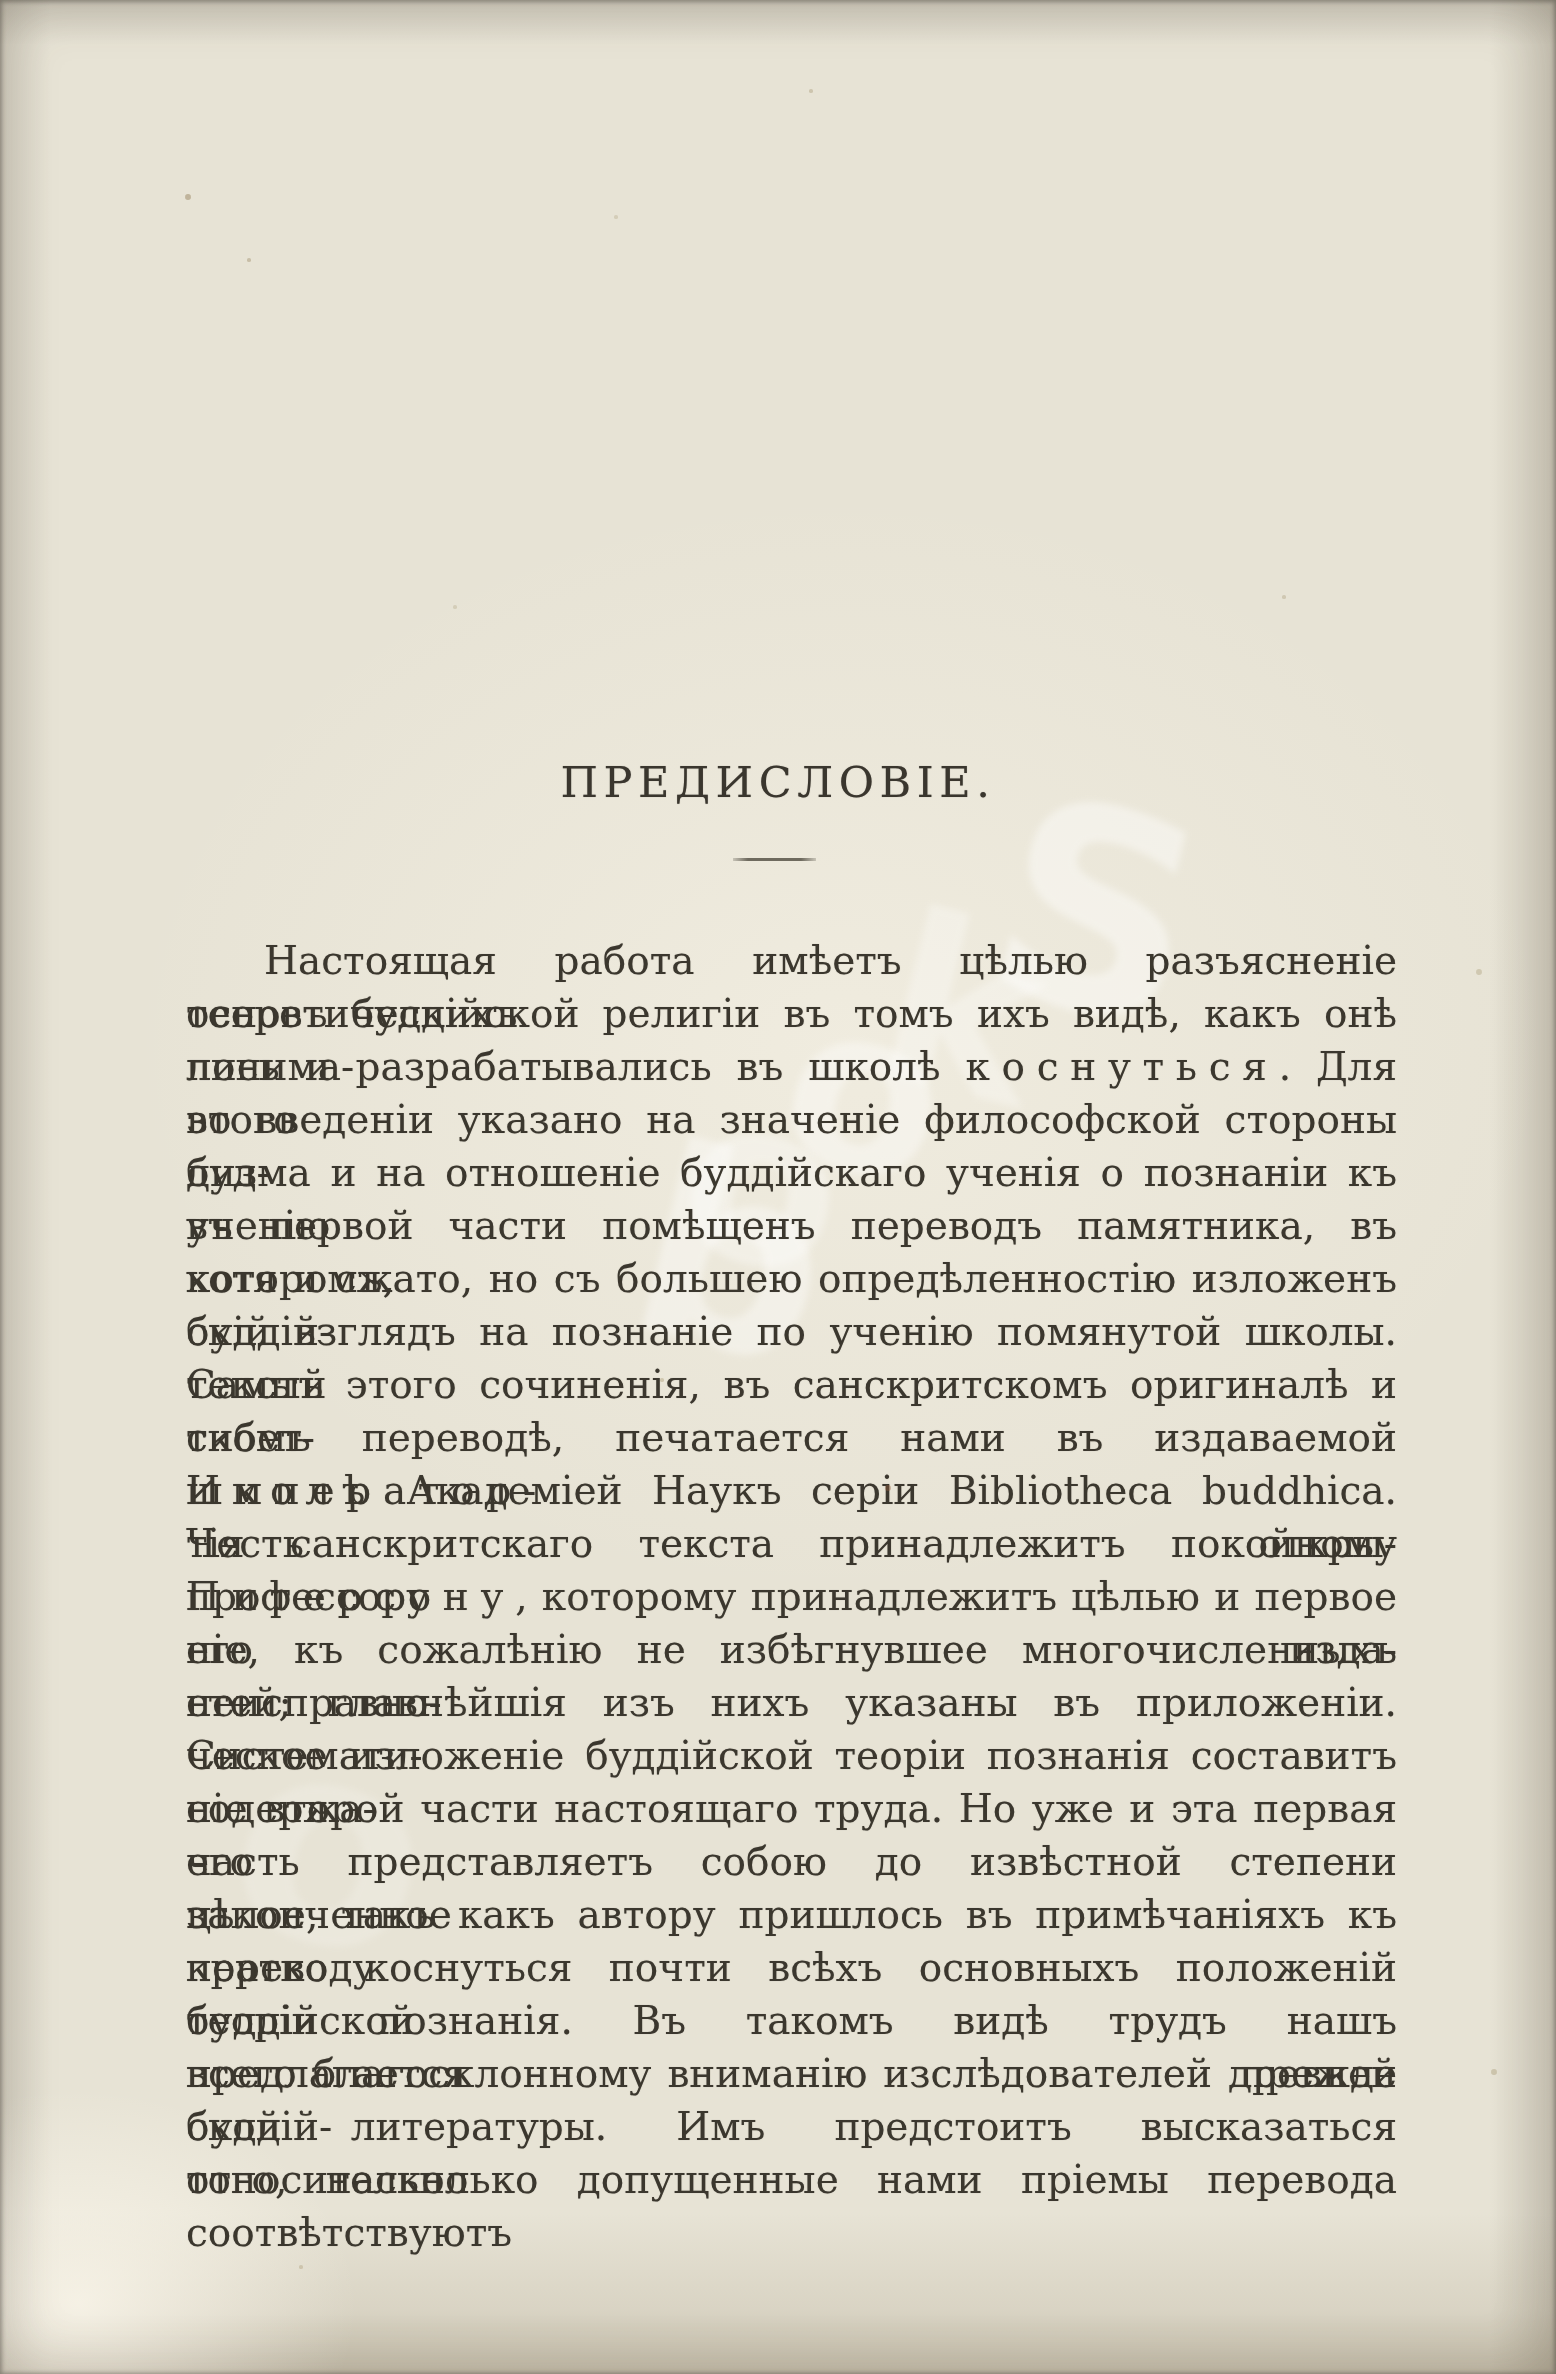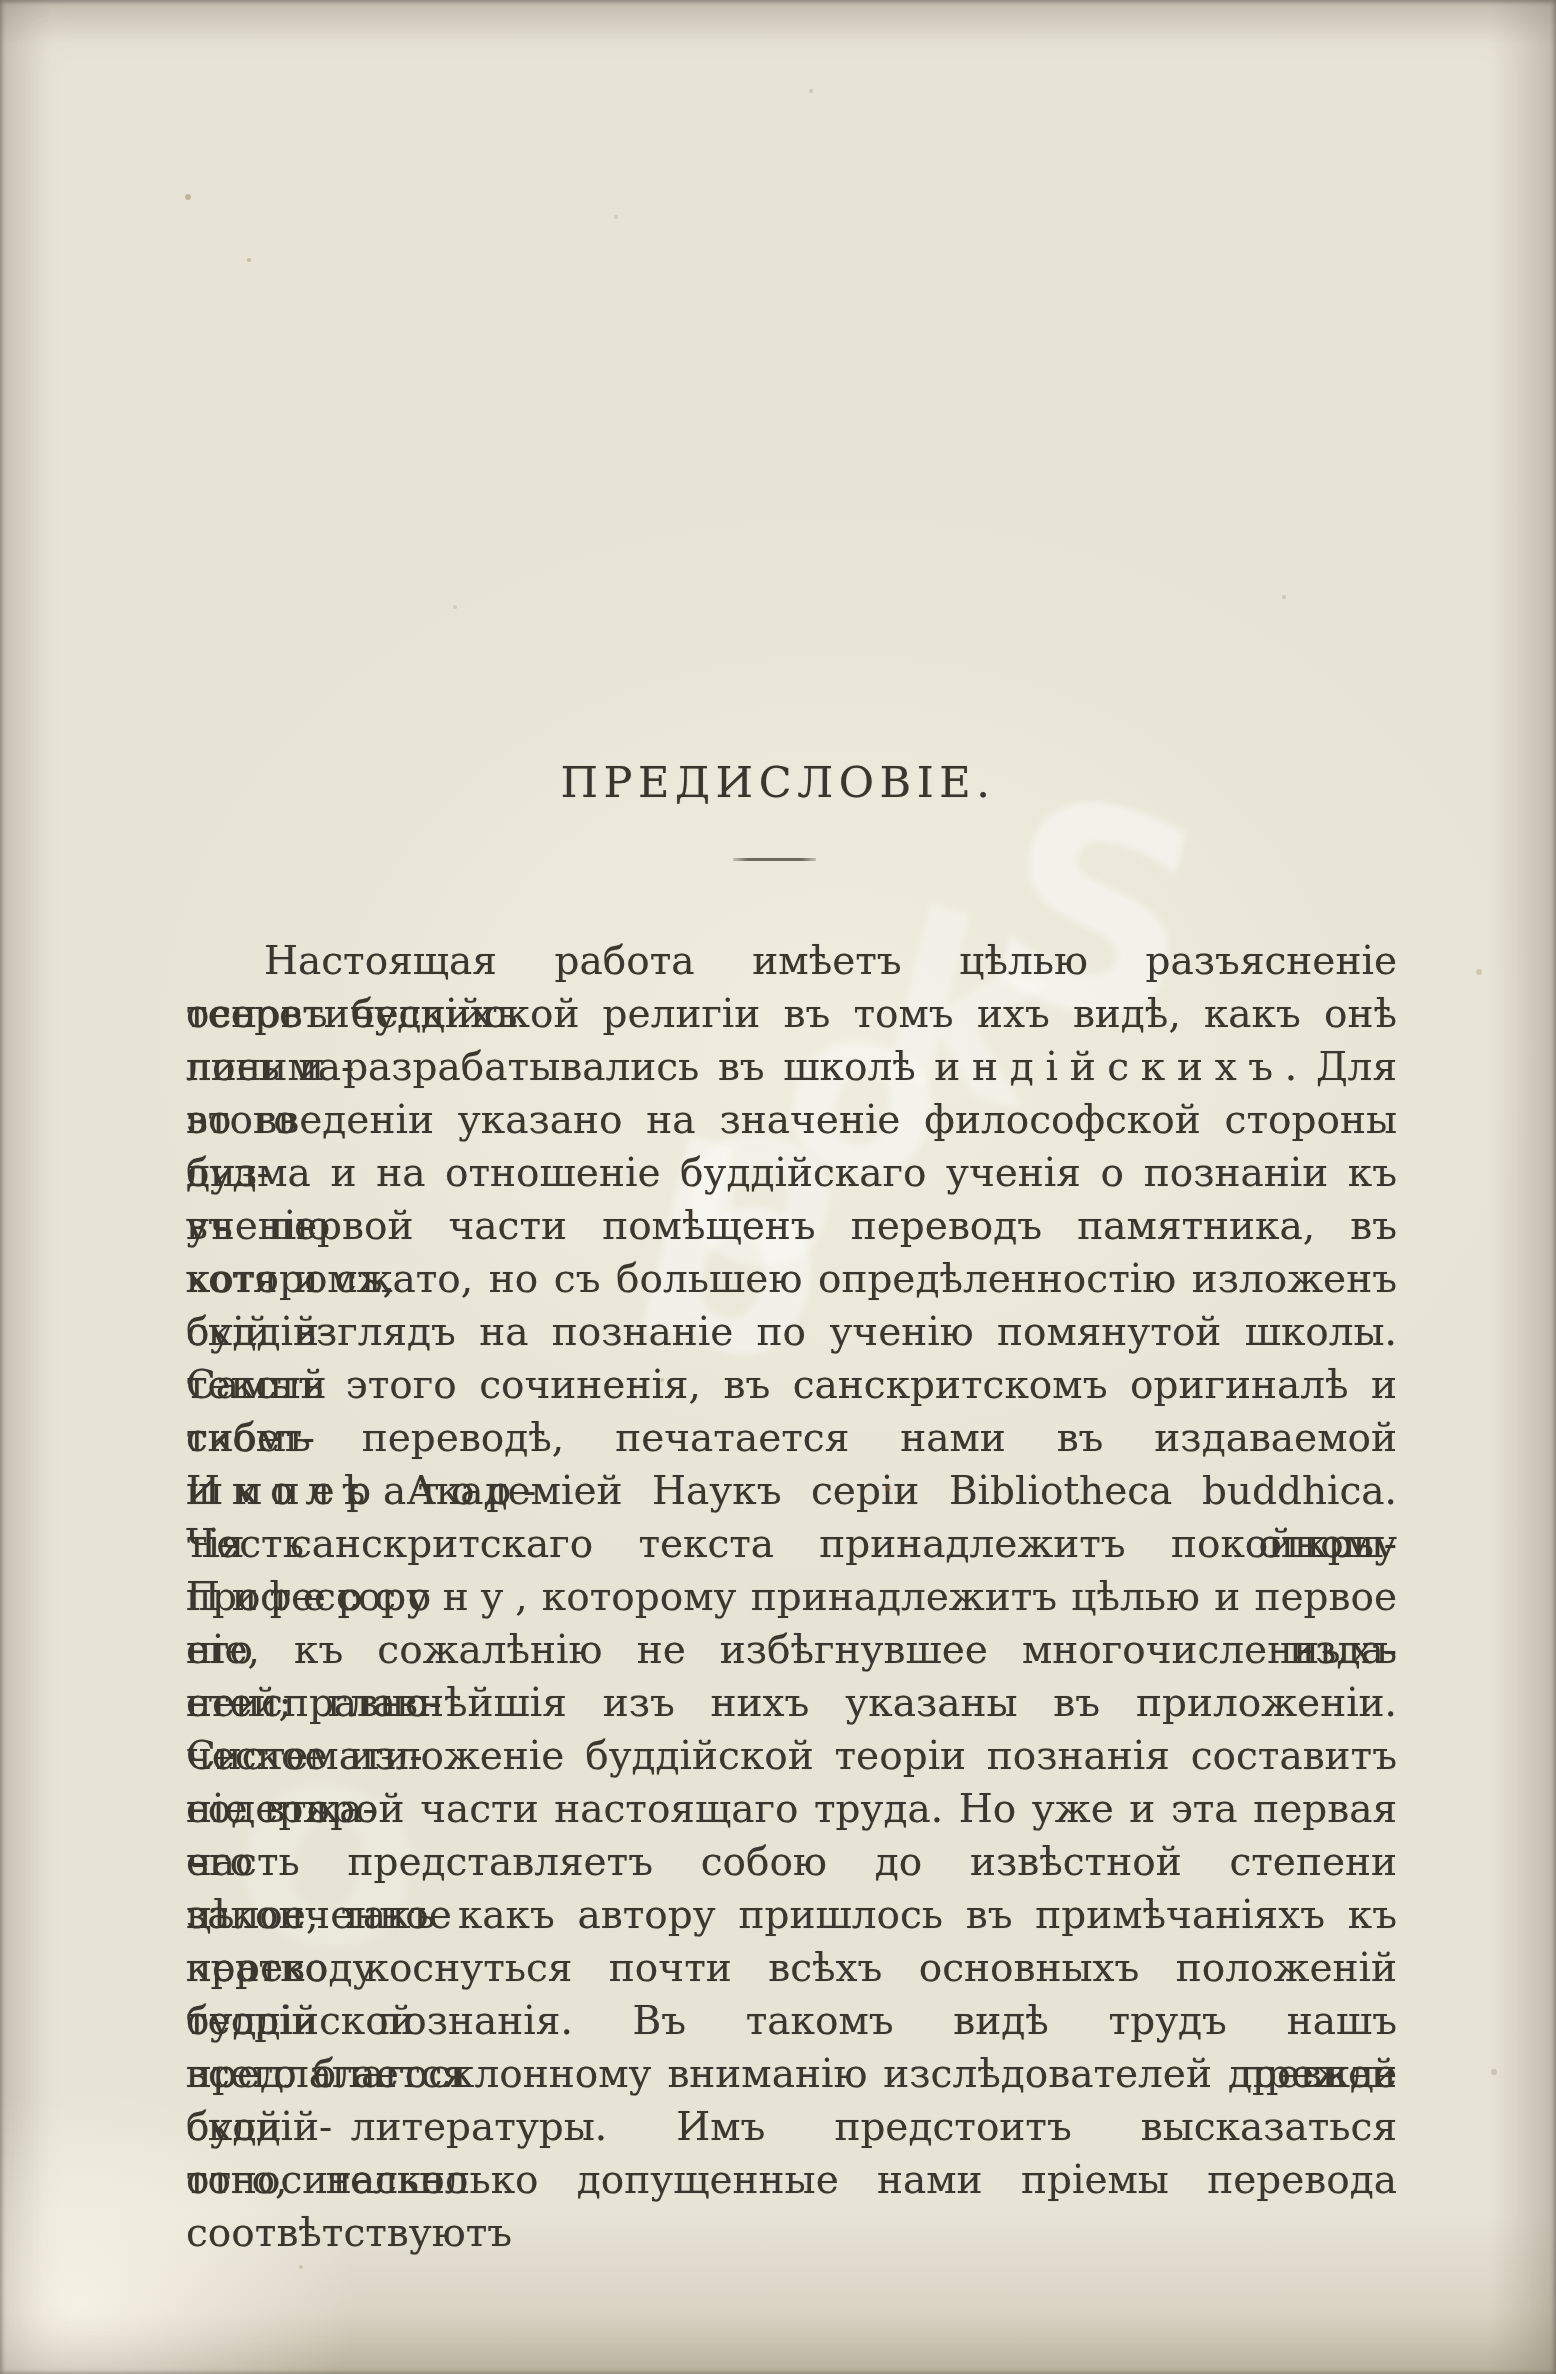--- a/index.html
+++ b/index.html
@@ -101,21 +101,21 @@
       <span class="wm-letter" style="left: 788px; top: 979px; font-size: 227px; opacity: 0.38; transform: rotate(14deg);">o</span>
       <span class="wm-letter" style="left: 686px; top: 1071px; font-size: 227px; opacity: 0.33; transform: rotate(14deg);">o</span>
       <span class="wm-letter" style="left: 640px; top: 1127px; font-size: 260px; opacity: 0.38; transform: rotate(14deg);">b</span>
       <span class="wm-letter" style="left: 237px; top: 1707px; font-size: 278px; opacity: 0.18; transform: rotate(14deg);">o</span>
     </div>
   <h1 class="title">ПРЕДИСЛОВІЕ.</h1>
   <div class="divider"></div>
   <div class="body-text" id="body-text">
       <div class="line indent"><span class="seg">Настоящая работа имѣетъ цѣлью разъясненіе теоретическихъ</span></div>
       <div class="line"><span class="seg">основъ буддійской религіи въ томъ ихъ видѣ, какъ онѣ понима-</span></div>
-      <div class="line"><span class="seg">лись и разрабатывались въ школѣ </span><span class="seg-spaced">индійскихъ</span><span class="seg">. Для этого</span></div>
+      <div class="line"><span class="seg">лись и разрабатывались въ школѣ </span><span class="seg-spaced">коснуться</span><span class="seg">. Для этого</span></div>
       <div class="line"><span class="seg">во введеніи указано на значеніе философской стороны буд-</span></div>
       <div class="line"><span class="seg">дизма и на отношеніе буддійскаго ученія о познаніи къ ученію</span></div>
       <div class="line"><span class="seg">въ первой части помѣщенъ переводъ памятника, въ которомъ,</span></div>
       <div class="line"><span class="seg">хотя и сжато, но съ большею опредѣленностію изложенъ буддій-</span></div>
       <div class="line"><span class="seg">скій взглядъ на познаніе по ученію помянутой школы. Самый</span></div>
       <div class="line"><span class="seg">текстъ этого сочиненія, въ санскритскомъ оригиналѣ и тибет-</span></div>
       <div class="line"><span class="seg">скомъ переводѣ, печатается нами въ издаваемой </span><span class="seg-spaced">Император-</span></div>
       <div class="line"><span class="seg-spaced">школѣ</span><span class="seg"> Академіей Наукъ серіи Bibliotheca buddhica. Честь откры-</span></div>
       <div class="line"><span class="seg">тія санскритскаго текста принадлежитъ покойному профессору</span></div>
       <div class="line"><span class="seg-spaced">Питерсону</span><span class="seg">, которому принадлежитъ цѣлью и первое его изда-</span></div>

